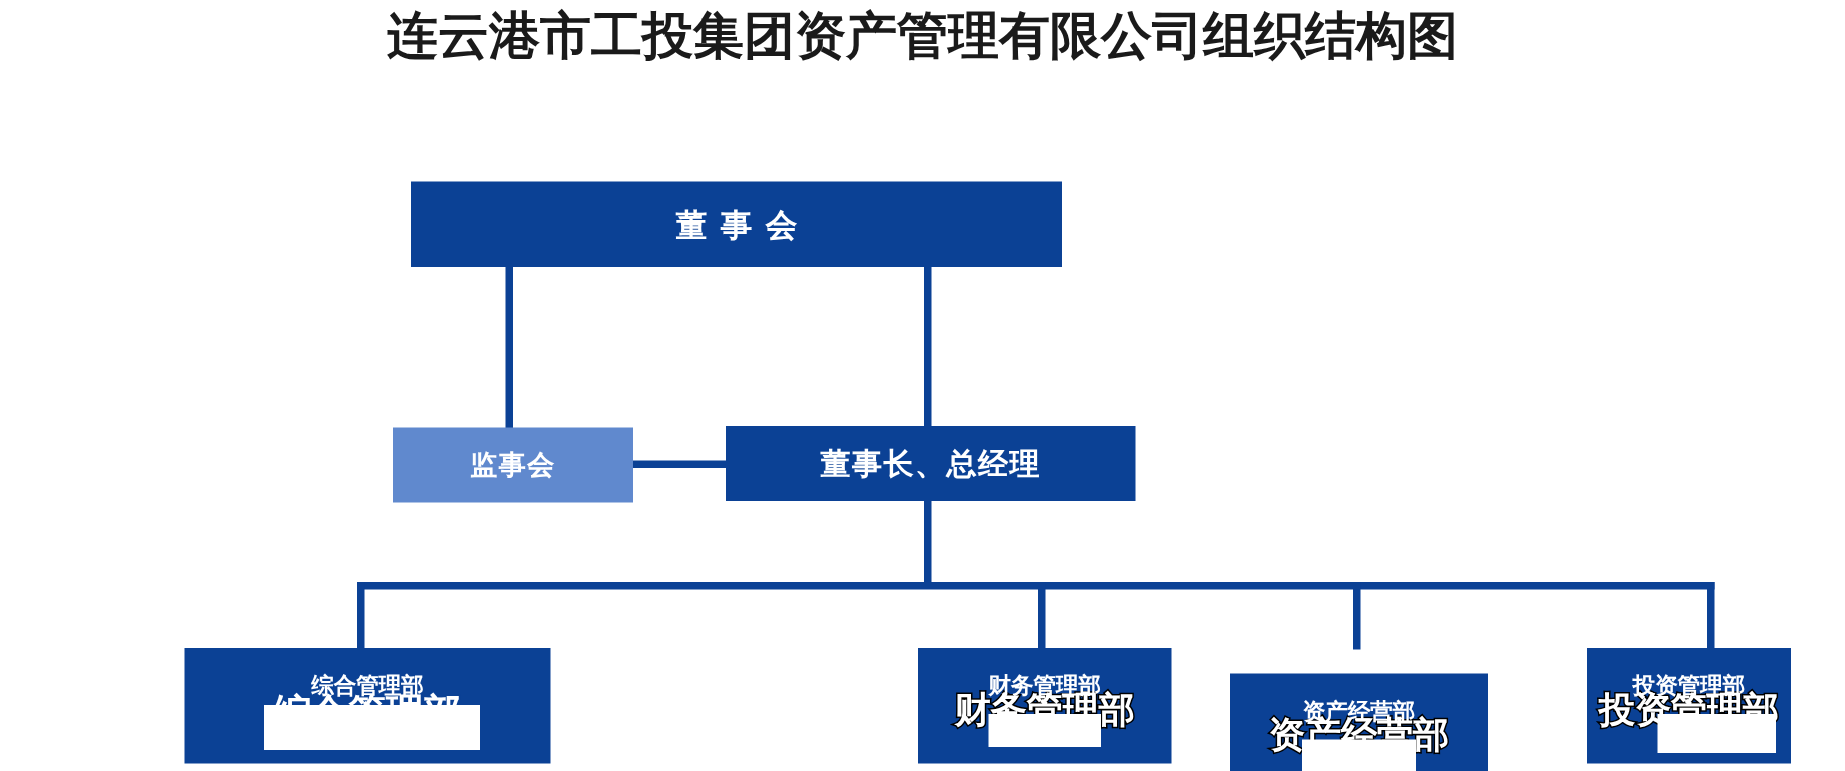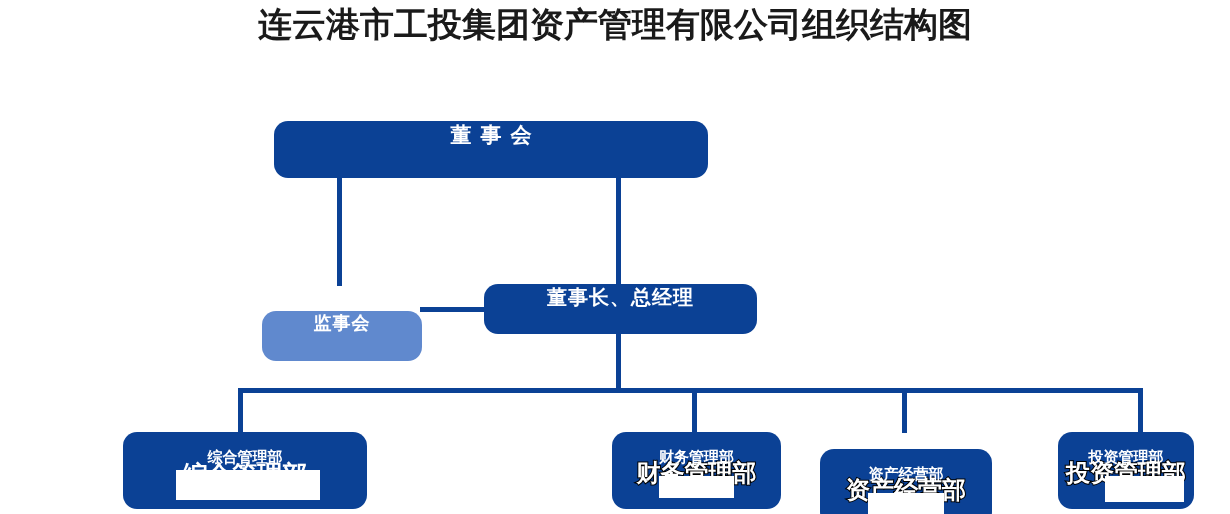--- a/index.html
+++ b/index.html
@@ -24,36 +24,36 @@
     letter-spacing:0px;
     white-space:nowrap;
     line-height:48px;
   }
 
   
   .box{
     position:absolute;
     box-sizing:border-box;
     display:flex;
+    align-items:center;
     justify-content:center;
     color:#ffffff;
     font-weight:bold;
     overflow:hidden;
-    border-radius:14px;
   }
   .box-dark{background:#0B4195;}
   .box-light{background:#6089CE;}
 
   .box-board{
     left:274px;top:109px;width:434px;height:57px;
     font-size:21px;letter-spacing:9px;text-indent:9px;
   }
   .box-super{
     left:262px;top:273px;width:160px;height:50px;
-    font-size:18px;letter-spacing:1px;margin-top:26px;
+    font-size:18px;letter-spacing:1px;
   }
   .box-chair{
     left:484px;top:272px;width:273px;height:50px;
     font-size:20px;letter-spacing:1px;
   }
 
   
   .box-dept{
     top:420px;height:77px;
     display:block;

